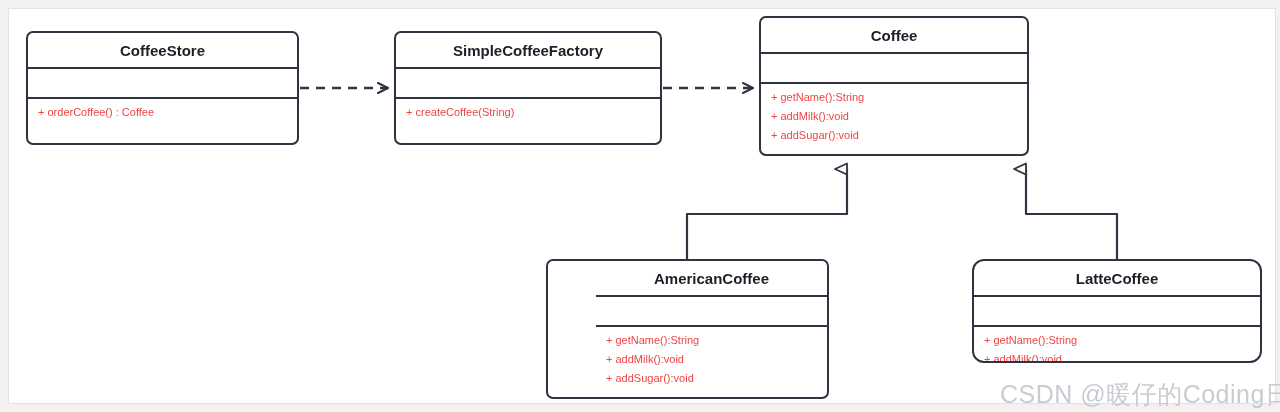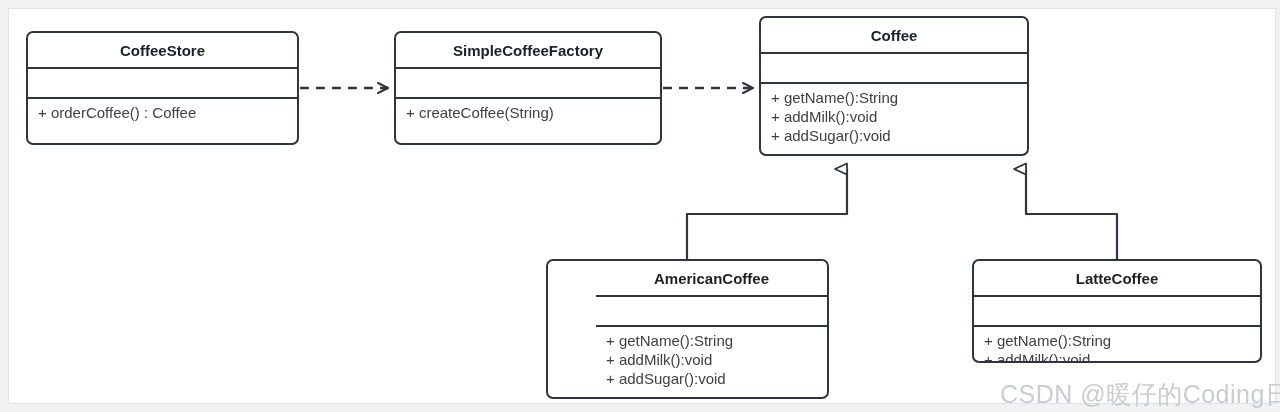--- a/index.html
+++ b/index.html
@@ -61,22 +61,22 @@
     padding: 4px 10px;
     box-sizing: border-box;
   }
   .uml-ops {
     padding: 4px 10px 3px 10px;
     box-sizing: border-box;
     flex: 1;
   }
   .uml-ops .row,
   .uml-attrs .row {
-    font-size: 15px;
-    color: #404040;
+    font-size: 11px;
+    color: #ef4444;
     line-height: 19px;
     white-space: nowrap;
   }
   .watermark {
     position: absolute;
     font-size: 25px;
     color: #c9ccd1;
     white-space: nowrap;
     letter-spacing: 0.5px;
     font-family: "Liberation Sans", sans-serif;
@@ -145,21 +145,21 @@
     <div class="uml-class" style="left:537px; top:250px; width:283px; height:140px;padding-left:48px;">
       <div class="uml-name">AmericanCoffee</div>
       <div class="uml-attrs"></div>
       <div class="uml-ops">
         <div class="row">+ getName():String</div>
         <div class="row">+ addMilk():void</div>
         <div class="row">+ addSugar():void</div>
       </div>
     </div>
 
-    <div class="uml-class" style="left:963px; top:250px; width:290px; height:104px;">
+    <div class="uml-class" style="left:963px; top:250px; width:290px; height:104px;border-radius:12px;">
       <div class="uml-name">LatteCoffee</div>
       <div class="uml-attrs"></div>
       <div class="uml-ops">
         <div class="row">+ getName():String</div>
         <div class="row">+ addMilk():void</div>
         <div class="row">+ addSugar():void</div>
       </div>
     </div>
 
   </div>

